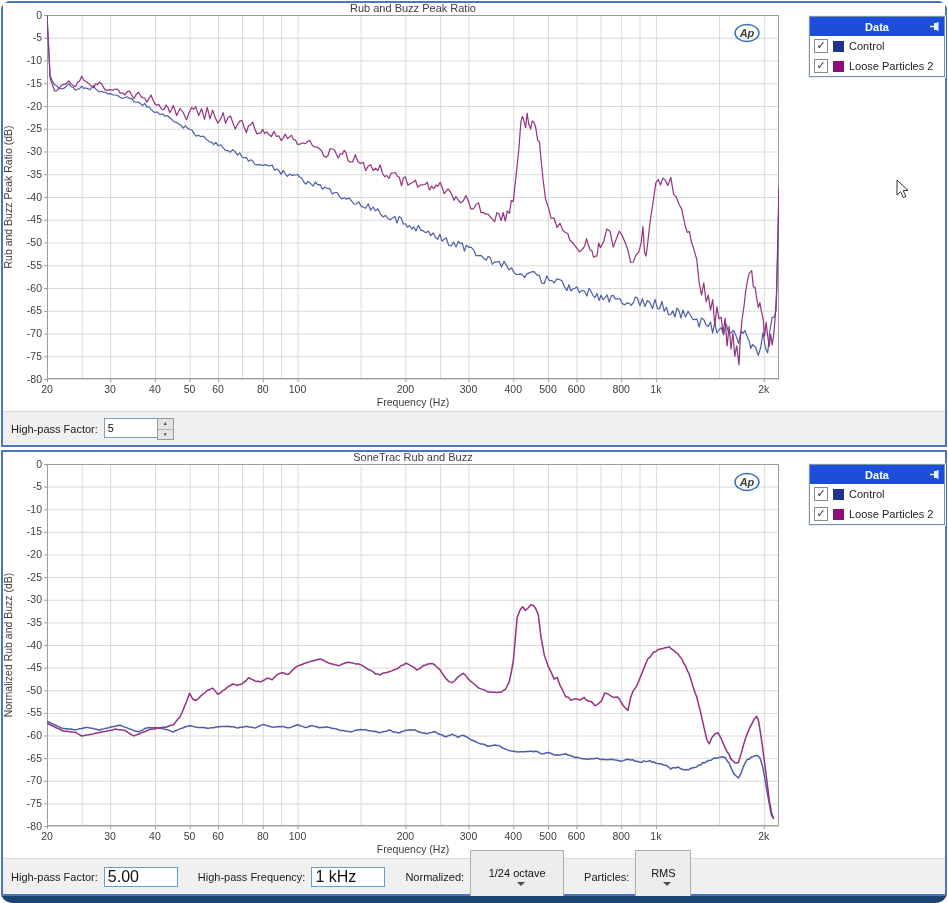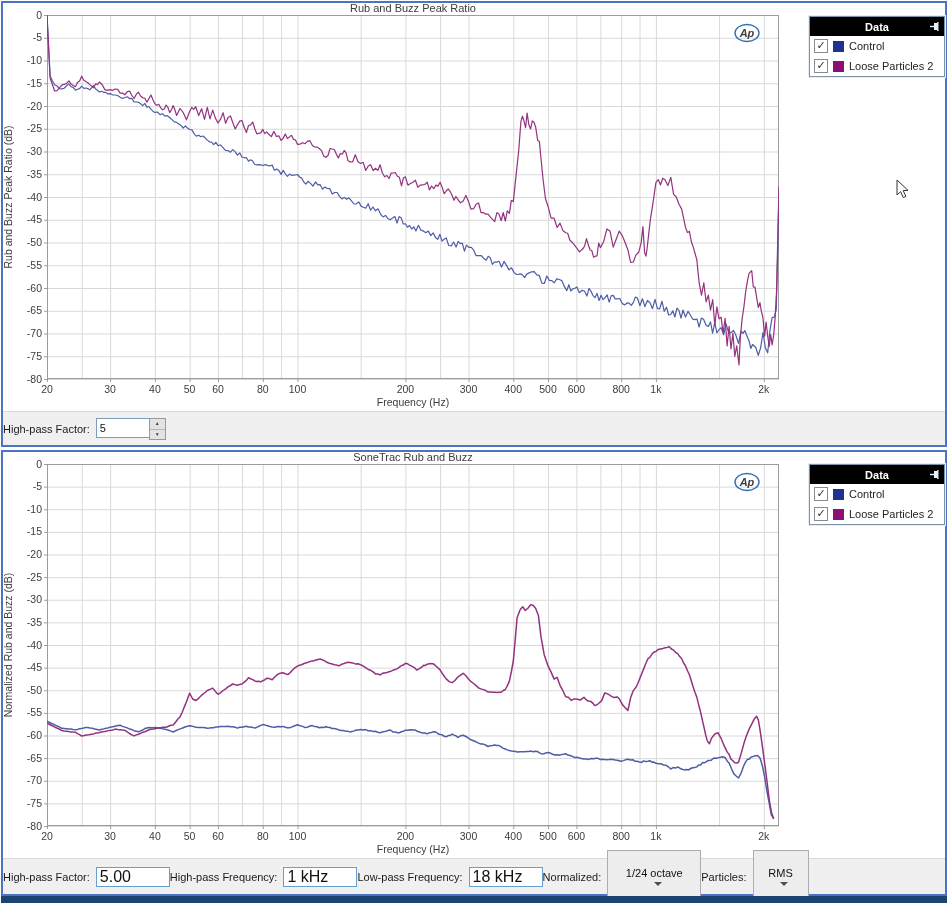--- a/index.html
+++ b/index.html
@@ -1,51 +1,51 @@
 <!DOCTYPE html>
 <html><head>
 <meta charset="utf-8">
 <style>
   html,body{margin:0;padding:0;background:#ffffff;}
   #screen{position:relative;width:948px;height:903px;background:#ffffff;overflow:hidden;
-          font-family:"Liberation Sans",sans-serif;}
+          font-family:"Liberation Sans",sans-serif;border-radius:13px;}
   .panel{position:absolute;left:1px;width:942px;height:442px;border:2px solid #4d74c0;background:#ffffff;}
   #panel-top{top:1px;}
   #panel-bottom{top:450px;}
   .chart-area{position:relative;width:938px;}
   #panel-top .chart-area{height:408px;}
   #panel-bottom .chart-area{height:406px;}
   svg{display:block;}
   svg text{font-family:"Liberation Sans",sans-serif;fill:#3d3d3d;}
   .ctrlbar{position:absolute;left:0;right:0;bottom:0;background:#f0f0f0;border-top:1px solid #d9d9d9;
            display:flex;align-items:center;font-size:11px;color:#1a1a1a;}
   #panel-top .ctrlbar{height:33px;}
   #panel-bottom .ctrlbar{height:35px;}
   .lbl{white-space:nowrap;}
-  .field{display:flex;align-items:center;margin-left:0;}
-  .field:first-child{margin-left:0;}
+  .field{display:flex;align-items:center;margin-left:20px;}
+  .field:first-child{margin-left:8px;}
   .field .lbl{margin-right:6px;}
   .tinput{width:66px;height:18px;border:1px solid #66a0d2;background:#fff;font-size:16px;
           font-family:"Liberation Sans",sans-serif;padding:0 3px;color:#111;}
   .spinbox{display:flex;align-items:stretch;}
   .spin-input{width:46px;height:18px;border:1px solid #7f9db9;border-right:none;background:#fff;
               font-size:11px;font-family:"Liberation Sans",sans-serif;padding:0 3px;color:#111;}
   .spinbtns{display:flex;flex-direction:column;border:1px solid #999;}
   .sb{width:15px;height:10px;font-size:5px;line-height:5px;padding:0;border:none;background:#e3e3e3;
       color:#444;cursor:default;}
   .sb + .sb{border-top:1px solid #b5b5b5;}
   .select{display:flex;align-items:center;justify-content:space-between;height:19px;background:#ededed;
           border:1px solid #adadad;font-size:11px;padding:16px 5px;color:#111;flex-direction:column;}
   .chev{width:0;height:0;border-left:4px solid transparent;border-right:4px solid transparent;
         border-top:4px solid #4d4d4d;margin-left:7px;}
   .legend{position:absolute;width:134px;border:1px solid #7f93a8;background:#ffffff;
           box-shadow:0 0 0 1px #e8edf4;}
   #panel-top .legend{left:806px;top:13px;}
   #panel-bottom .legend{left:806px;top:12px;}
-  .legend-header{height:19px;background:#000000;color:#fff;font-size:11px;font-weight:bold;
+  .legend-header{height:19px;background:#1d4ed8;color:#fff;font-size:11px;font-weight:bold;
                  display:flex;align-items:center;justify-content:center;position:relative;}
   .legend-pin{position:absolute;right:3px;top:3px;width:13px;height:13px;display:flex;
               align-items:center;justify-content:center;}
   .legend-row{display:flex;align-items:center;height:20px;padding:0 4px;font-size:11px;color:#222;}
   .cb{width:12px;height:12px;border:1px solid #8a8a8a;background:#fff;font-size:11px;line-height:11px;
       text-align:center;color:#2c2c2c;margin-right:5px;}
   .swatch{width:11px;height:11px;margin-right:5px;display:inline-block;}
   #bottom-bar{position:absolute;left:1px;top:896px;width:946px;height:7px;background:#1c4472;}
   #mouse-cursor{position:absolute;left:896px;top:179px;width:14px;height:20px;pointer-events:none;}
 </style>
@@ -377,24 +377,20 @@
     <div class="ctrlbar">
       <div class="field">
         <span class="lbl">High-pass Factor:</span>
         <input class="tinput" value="5.00" style="">
       </div>
       <div class="field">
         <span class="lbl">High-pass Frequency:</span>
         <input class="tinput" value="1 kHz" style="">
       </div>
       <div class="field">
-        <span class="lbl">Low-pass Frequency:</span>
-        <input class="tinput" value="18 kHz" style="">
-      </div>
-      <div class="field">
         <span class="lbl">Normalized:</span>
         <span class="select" style="width:82px">
           <span>1/24 octave</span>
           <span class="chev"></span>
         </span>
       </div>
       <div class="field">
         <span class="lbl">Particles:</span>
         <span class="select" style="width:44px">
           <span>RMS</span>

